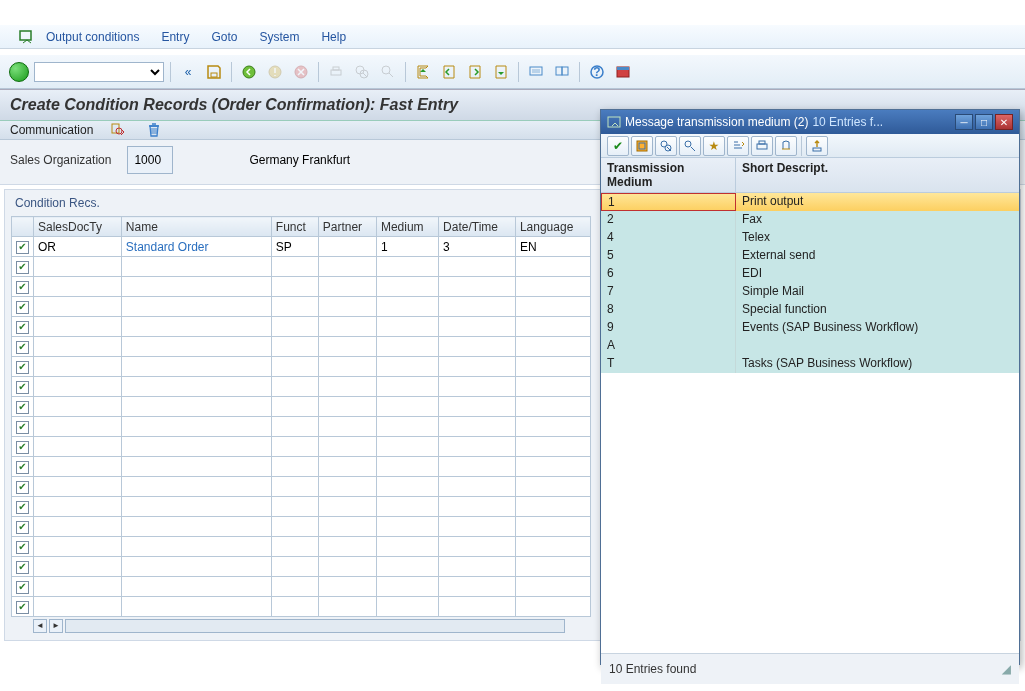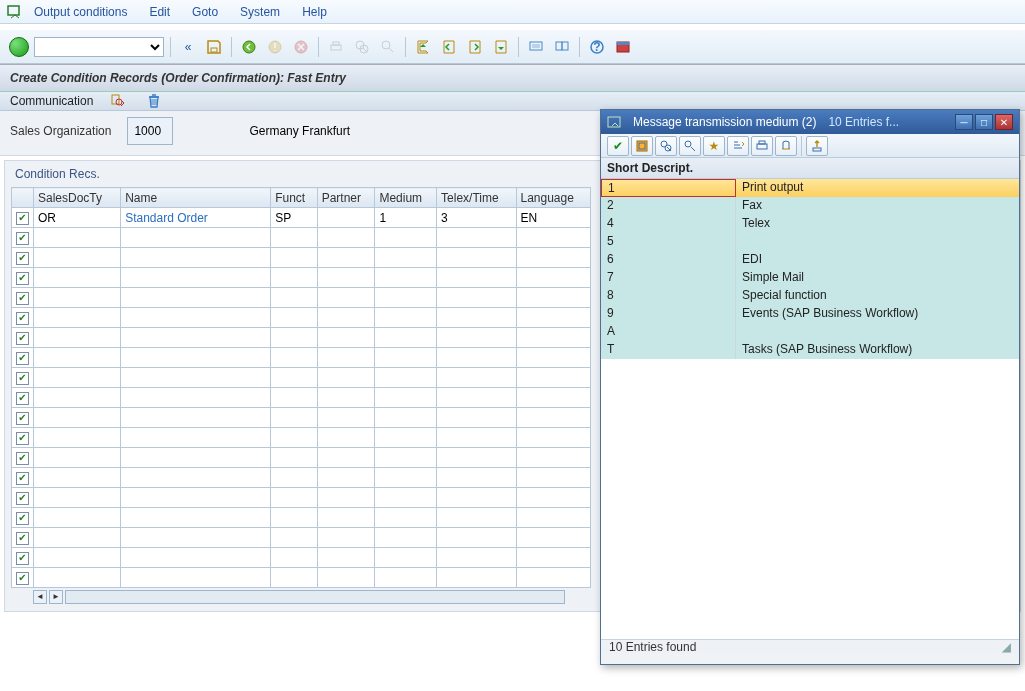--- a/index.html
+++ b/index.html
@@ -1,33 +1,33 @@
 <!DOCTYPE html>
 <html><head>
 <meta charset="utf-8">
 <style>
   * { box-sizing: border-box; margin: 0; padding: 0; font-family: Arial, sans-serif; font-size: 12px; }
   body { background: #fff; width: 1025px; height: 691px; overflow: hidden; position: relative; }
 
   
-  .menubar { height: 24px; background: linear-gradient(#f7fbff,#e8f2fb); display: flex; align-items: center; padding: 0 6px; border-bottom: 1px solid #c8d4e0; }
+  .menubar { height: 24px; background: linear-gradient(#f7fbff,#e8f2fb); display: flex; align-items: center; padding: 0 18px; border-bottom: 1px solid #c8d4e0; margin-top: 25px; }
   .menubar .menu-icon { width: 18px; height: 18px; margin-right: 10px; color: #2a7e2a; display: inline-flex; align-items: center; justify-content: center; }
   .menu-item { color: #2555a0; margin-right: 22px; cursor: default; }
 
   
   .toolbar { height: 34px; background: linear-gradient(#f3f8fd,#e2edf6); display: flex; align-items: center; padding: 0 8px; gap: 4px; border-bottom: 1px solid #b6c6d6; margin-top: 6px; }
   .tb-btn { width: 22px; height: 22px; display: inline-flex; align-items: center; justify-content: center; border-radius: 3px; cursor: pointer; color: #5a5a00; }
   .tb-btn.disabled { opacity: 0.35; }
   .tb-green { width: 20px; height: 20px; border-radius: 50%; background: radial-gradient(circle at 30% 30%, #7be07b, #1a9a1a); border: 1px solid #0c6c0c; }
   .tb-select { width: 130px; height: 20px; border: 1px solid #9fb5cc; background: #fff; }
   .tb-sep { width: 1px; height: 20px; background: #b8c8d8; margin: 0 2px; }
 
   
   .title-bar { background: linear-gradient(#e8eff7,#cfd9e6); padding: 6px 10px; border-top: 1px solid #aab; border-bottom: 1px solid #9cb; }
-  .title-text { font-size: 12px; font-weight: bold; font-style: italic; color: #333; }
+  .title-text { font-size: 16px; font-weight: bold; font-style: italic; color: #333; }
 
   
   .action-bar { height: 19px; background: linear-gradient(#e6eef6,#d4dfeb); display: flex; align-items: center; padding: 0 10px; gap: 14px; border-bottom: 1px solid #b8c8d8; }
   .action-bar .btn-label { color: #222; }
   .action-bar .tb-btn { color: #8a5a00; }
 
   
   .header-fields { padding: 6px 10px 10px; display: flex; align-items: center; gap: 16px; background: #eef2f7; border-bottom: 1px solid #cfd9e6; }
   .header-fields label { color: #333; }
   .header-fields .val-box { border: 1px solid #9fb5cc; background: #eaf1f9; padding: 6px 6px; min-width: 46px; text-align: left; }
@@ -46,21 +46,21 @@
   .link-val { color: #2a6fbf; }
   .or-val { color: #000000; }
 
   
   .hscroll { display:flex; align-items:center; gap:2px; margin: 2px 0 0 22px; }
   .hscroll .arrow { width:14px; height:14px; border:1px solid #9fb5cc; background:#eaf1f9; font-size:8px; text-align:center; line-height:12px; color:#333; }
   .hscroll .track { width: 500px; height:14px; border:1px solid #9fb5cc; background:#e2eaf2; }
 
   
   .popup { position: absolute; top: 109px; left: 600px; width: 420px; height: 556px; background: #f0f3f6; border: 1px solid #4f6f95; box-shadow: 2px 3px 8px rgba(0,0,0,0.3); }
-  .pop-title { height: 24px; background: linear-gradient(#4a7cbf,#2f5a98); color: #fff; display:flex; align-items:center; padding: 0 6px; gap:12px; position:relative; }
+  .pop-title { height: 24px; background: linear-gradient(#4a7cbf,#2f5a98); color: #fff; display:flex; align-items:center; padding: 0 6px; gap:4px; position:relative; }
   .pop-title .t-icon { color:#bfe3bf; }
   .pop-title .cnt { color: #cfe6ff; margin-left: 0; }
   .pop-title .spacer { flex:1; }
   .win-btns { display:flex; gap:2px; }
   .win-btn { width:18px; height:16px; background: linear-gradient(#6fa2db,#3d6fb1); border:1px solid #2a4a75; color:#fff; font-size:10px; display:inline-flex; align-items:center; justify-content:center; }
   .win-btn.close { background: linear-gradient(#d66,#a33); border-color:#722; }
 
   .pop-toolbar { height: 24px; display:flex; align-items:center; padding:0 6px; gap:2px; background: linear-gradient(#f2f7fc,#e0eaf3); border-bottom:1px solid #bcd; }
   .pop-toolbar .ptb { width:22px; height:20px; display:inline-flex; align-items:center; justify-content:center; border:1px solid #9fb5cc; background: linear-gradient(#fdfefe,#e6eff8); border-radius:2px; cursor:pointer; }
   .pop-toolbar .ptb.green { color:#1a8a1a; }
@@ -74,37 +74,37 @@
   .pop-body { height: 460px; background:#fff; overflow:hidden; }
   .pop-row { display:flex; height:18px; }
   .pop-row .c1 { width: 135px; padding:1px 6px; border-right:1px solid #c4d9d9; }
   .pop-row .c2 { flex:1; padding:1px 6px; }
   .pop-row:nth-child(odd){ background:#c7e6e6; }
   .pop-row:nth-child(even){ background:#c7e6e6; }
   .pop-row.sel { background: linear-gradient(#ffe79a,#fccf60); }
   .pop-row.sel .c1 { border:1px solid #c03030; border-right:1px solid #c03030; }
   .pop-row .c1, .pop-row .c2 { color:#222; }
 
-  .pop-status { padding:0 8px; color:#333; border-top:1px solid #c8d4e0; background:#eef2f7; display:flex; }
+  .pop-status { padding:8px 8px; color:#333; border-top:1px solid #c8d4e0; background:#eef2f7; display:flex; }
   .pop-status .resize { margin-left:auto; color:#8aa; }
 
   svg { display:block; }
 </style>
 </head>
 <body>
 
 <div class="menubar">
   <span class="menu-icon">
     <svg width="16" height="14" viewBox="0 0 16 14">
         <path d="M1 1h11v9H1z" fill="none" stroke="#2a7e2a" stroke-width="1.5"></path>
         <path d="M4 13l4-3 4 3" fill="none" stroke="#2a7e2a"></path>
       </svg>
   </span>
   <span class="menu-item">Output conditions</span>
-  <span class="menu-item">Edit</span>
+  <span class="menu-item">Entry</span>
   <span class="menu-item">Goto</span>
   <span class="menu-item">System</span>
   <span class="menu-item">Help</span>
 </div>
 
 <div class="toolbar">
   <span class="tb-btn">
       <span class="tb-green"></span>
     </span>
   <select class="tb-select"></select>
@@ -241,21 +241,21 @@
   <div class="grid-wrap">
     <table class="grid">
       <thead>
         <tr>
           <th class="sel"></th>
           <th>SalesDocTy</th>
           <th style="width:150px">Name</th>
           <th>Funct</th>
           <th>Partner</th>
           <th>Medium</th>
-          <th>Telex/Time</th>
+          <th>Date/Time</th>
           <th>Language</th>
         </tr>
       </thead>
       <tbody id="grid-body">
           <tr>
             <td class="selcol cb"></td>
             <td><span class="or-val">OR</span></td>
             <td><span class="link-val">Standard Order</span></td>
             <td>SP</td>
             <td></td>
@@ -512,37 +512,39 @@
       </span>
     <span class="tb-sep"></span>
     <span class="ptb">
         <svg width="14" height="14" viewBox="0 0 14 14">
           <path d="M7 2v6M5 4l2-2 2 2" fill="none" stroke="#b88a10" stroke-width="1.4"></path>
           <rect x="3" y="9" width="8" height="3" fill="none" stroke="#3a6fa8"></rect>
         </svg>
       </span>
   </div>
   <div class="pop-header">
+    <div class="c1">Transmission Medium</div>
     <div class="c2">Short Descript.</div>
   </div>
   <div class="pop-body" id="pop-body">
       <div class="pop-row sel">
         <div class="c1">1</div>
         <div class="c2">Print output</div>
       </div>
       <div class="pop-row">
         <div class="c1">2</div>
         <div class="c2">Fax</div>
       </div>
       <div class="pop-row">
         <div class="c1">4</div>
         <div class="c2">Telex</div>
       </div>
       <div class="pop-row">
         <div class="c1">5</div>
+        <div class="c2">External send</div>
       </div>
       <div class="pop-row">
         <div class="c1">6</div>
         <div class="c2">EDI</div>
       </div>
       <div class="pop-row">
         <div class="c1">7</div>
         <div class="c2">Simple Mail</div>
       </div>
       <div class="pop-row">

